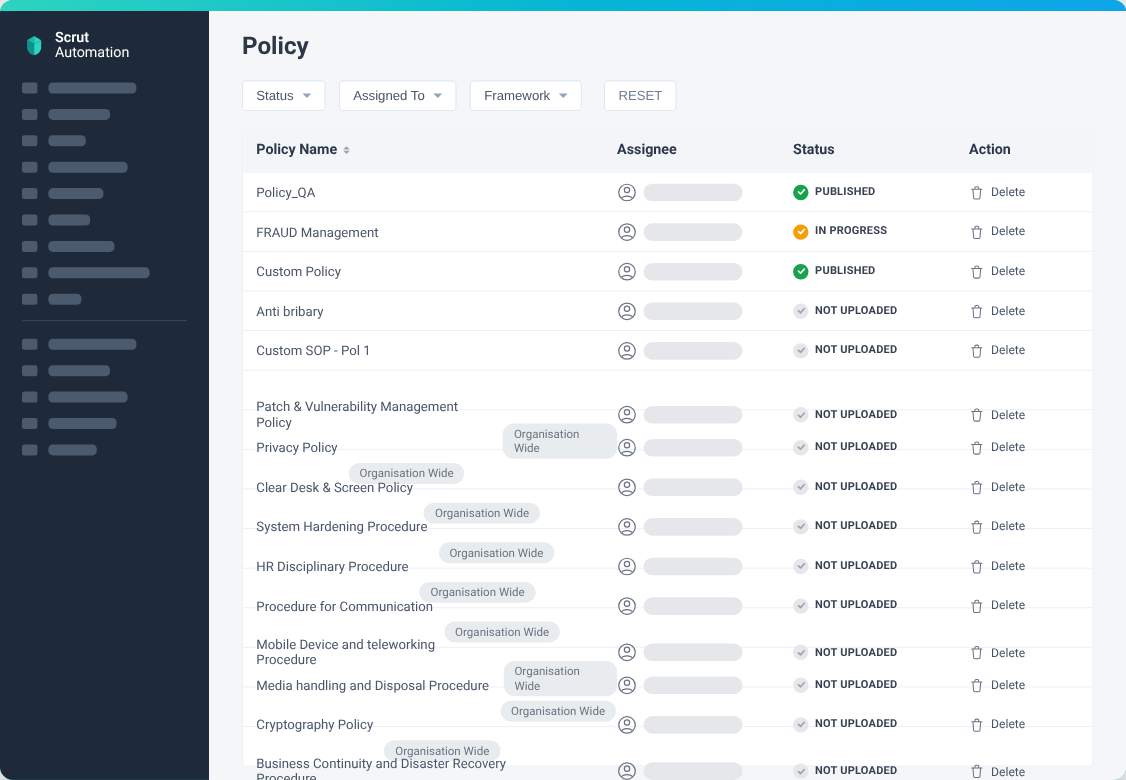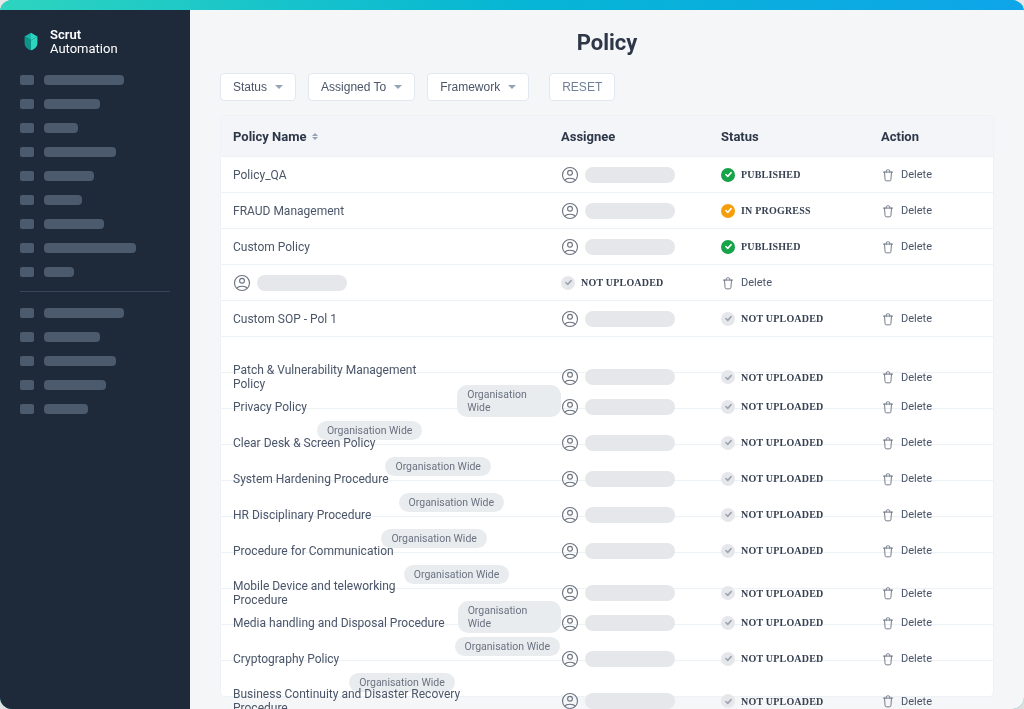--- a/index.html
+++ b/index.html
@@ -75,21 +75,20 @@
     flex: 1;
     background: #f5f6f8;
     padding: 20px 30px 20px 30px;
     overflow: auto;
   }
   h1.page-title {
     font-size: 22px;
     font-weight: 700;
     color: #2d3748;
     margin-bottom: 18px;
-    text-align: center;
   }
   .filters {
     display: flex;
     gap: 12px;
     margin-bottom: 14px;
   }
   .filter-btn, .reset-btn {
     background: #fff;
     border: 1px solid #e2e8f0;
     border-radius: 4px;
@@ -178,21 +177,20 @@
   }
   .status-dot.green { background:#16a34a; }
   .status-dot.orange { background:#f59e0b; }
   .status-dot.gray { background:#e5e7eb; }
   .status-dot svg { display:block; }
   .status-text {
     font-size: 10px;
     font-weight: 700;
     color: #374151;
     letter-spacing: 0.2px;
-    font-family: Liberation Serif, serif;
   }
   .action-cell {
     display:flex; align-items:center; gap:6px;
     cursor:pointer;
     color:#4a5568;
   }
   .trash svg { display:block; }
   .action-text { font-size:11px; }
 </style>
 </head>
@@ -409,20 +407,23 @@
               <div class="action-cell">
                 <span class="trash">
                   <svg width="14" height="14" viewBox="0 0 24 24">
                     <path d="M4 7 H20 M9 7 V5 C9 4 10 3 11 3 H13 C14 3 15 4 15 5 V7 M6 7 L7 20 C7 21 8 22 9 22 H15 C16 22 17 21 17 20 L18 7" fill="none" stroke="#6b7280" stroke-width="1.6" stroke-linecap="round" stroke-linejoin="round"></path>
                   </svg>
                 </span>
                 <span class="action-text">Delete</span>
               </div>
             </div>
             <div class="trow">
+              <div class="tcell-name">
+                <span>Anti bribary</span>
+              </div>
               <div class="assignee">
                 <span class="avatar-circle">
                   <svg width="18" height="18" viewBox="0 0 24 24">
                     <circle cx="12" cy="12" r="10" fill="none" stroke="#6b7280" stroke-width="1.5"></circle>
                     <circle cx="12" cy="9" r="3.2" fill="none" stroke="#6b7280" stroke-width="1.5"></circle>
                     <path d="M5.5 19 C7 15.5 17 15.5 18.5 19" fill="none" stroke="#6b7280" stroke-width="1.5"></path>
                   </svg>
                 </span>
                 <span class="assignee-pill"></span>
               </div>

